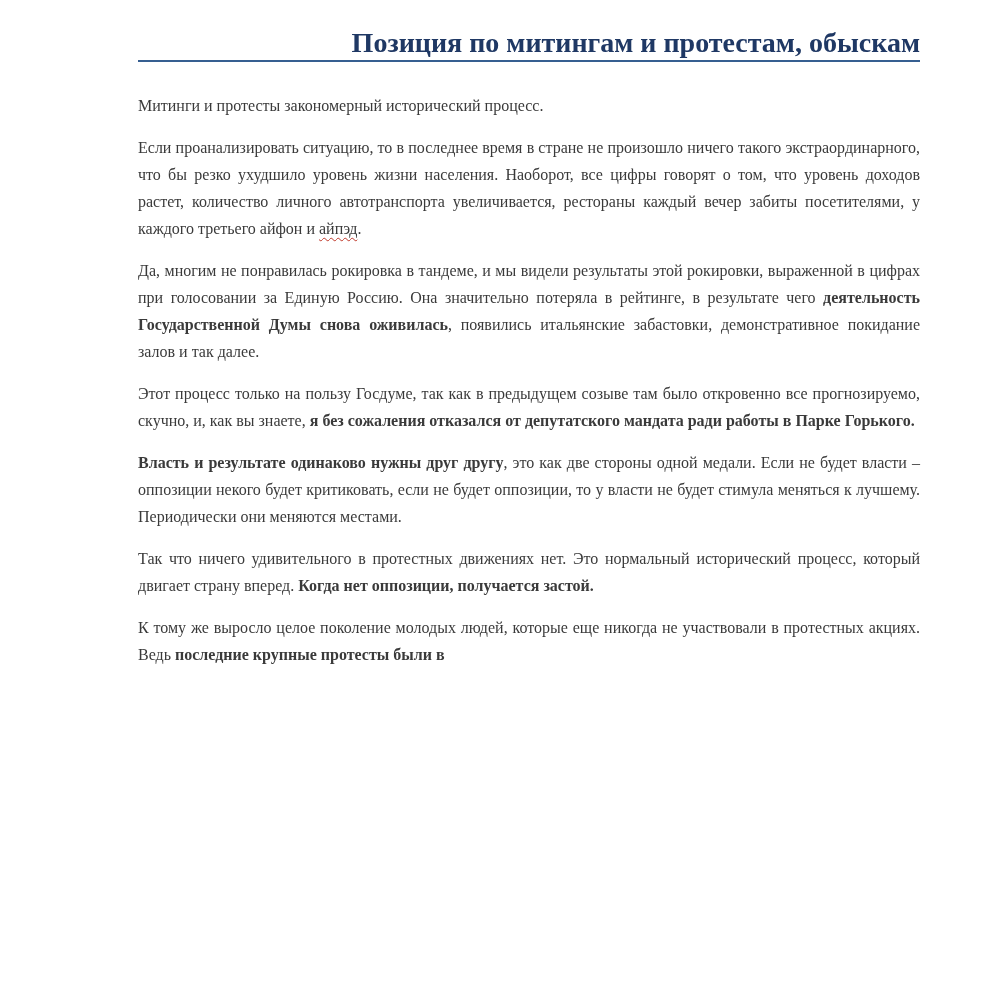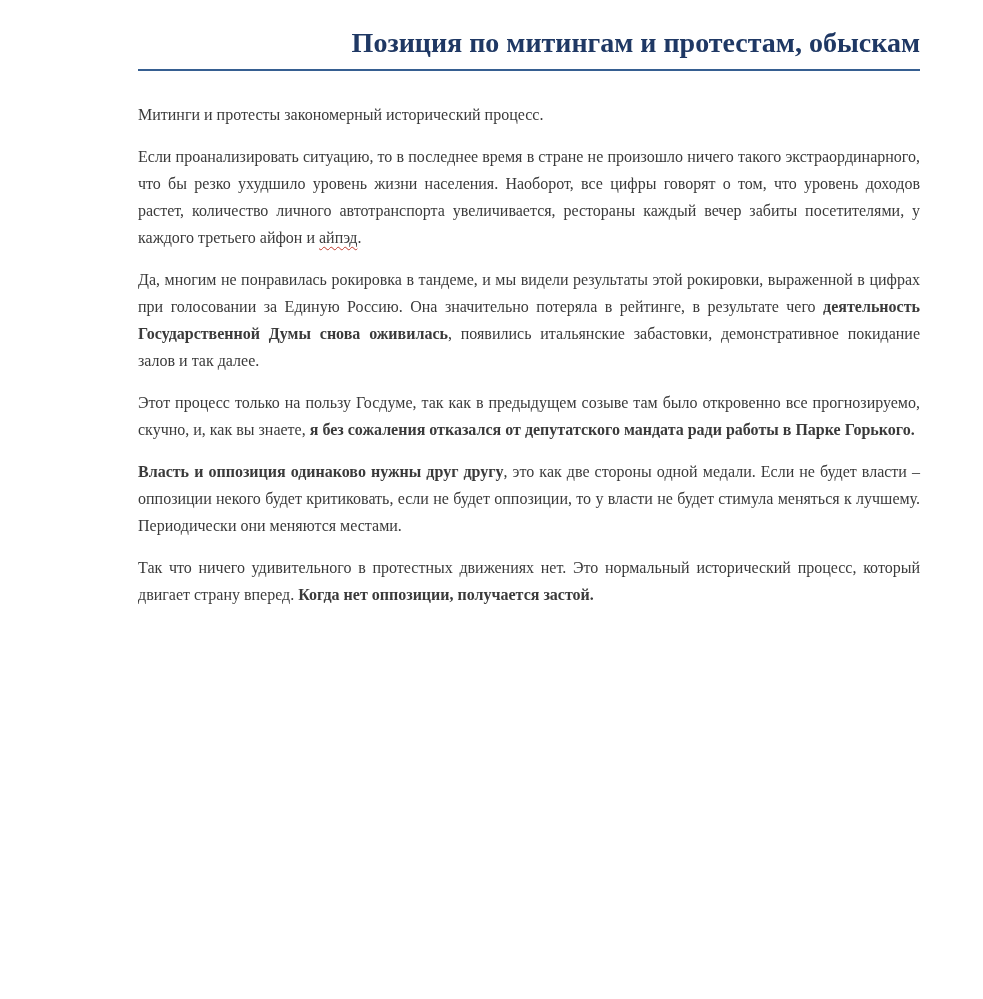--- a/index.html
+++ b/index.html
@@ -19,21 +19,20 @@
     width:983px;
     height:999px;
     overflow:hidden;
     box-sizing:border-box;
     padding:26px 63px 0 138px;
     background:var(--page-bg);
     font-family:"Liberation Serif","DejaVu Serif",serif;
   }
   .title{
     margin:0 0 30px 0;
-    padding-bottom:9px;
     border-bottom:2px solid var(--rule);
     text-align:right;
     font-size:28px;
     line-height:34px;
     font-weight:bold;
     color:var(--accent);
     letter-spacing:0;
   }
   .doc-body p.para{
     margin:0 0 15px 0;
@@ -58,16 +57,17 @@
 </head>
 <body>
 
 <div class="page">
   <h1 class="title">Позиция по митингам и протестам, обыскам</h1>
   <div class="doc-body" id="doc-body">
       <p class="para"><span>Митинги и протесты закономерный исторический процесс.</span></p>
       <p class="para"><span>Если проанализировать ситуацию, то в последнее время в стране не произошло ничего такого экстраординарного, что бы резко ухудшило уровень жизни населения. Наоборот, все цифры говорят о том, что уровень доходов растет, количество личного автотранспорта увеличивается, рестораны каждый вечер забиты посетителями, у каждого третьего айфон и </span><span class="misspelled">айпэд</span><span>.</span></p>
       <p class="para"><span>Да, многим не понравилась рокировка в тандеме, и мы видели результаты этой рокировки, выраженной в цифрах при голосовании за Единую Россию. Она значительно потеряла в рейтинге, в результате чего </span><strong>деятельность Государственной Думы снова оживилась</strong><span>, появились итальянские забастовки, демонстративное покидание залов и так далее.</span></p>
       <p class="para"><span>Этот процесс только на пользу Госдуме, так как в предыдущем созыве там было откровенно все прогнозируемо, скучно, и, как вы знаете, </span><strong>я без сожаления отказался от депутатского мандата ради работы в Парке Горького.</strong></p>
-      <p class="para"><strong>Власть и оппозиция одинаково нужны друг другу</strong><span>, это как две стороны одной медали. Если не будет власти – оппозиции некого будет критиковать, если не будет оппозиции, то у власти не будет стимула меняться к лучшему. Периодически они меняются местами.</span></p>
+      <p class="para"><strong>Власть и результате одинаково нужны друг другу</strong><span>, это как две стороны одной медали. Если не будет власти – оппозиции некого будет критиковать, если не будет оппозиции, то у власти не будет стимула меняться к лучшему. Периодически они меняются местами.</span></p>
       <p class="para"><span>Так что ничего удивительного в протестных движениях нет. Это нормальный исторический процесс, который двигает страну вперед. </span><strong>Когда нет оппозиции, получается застой.</strong></p>
+      <p class="para"><span>К тому же выросло целое поколение молодых людей, которые еще никогда не участвовали в протестных акциях. Ведь </span><strong>последние крупные протесты были в</strong></p>
     </div>
 </div>
 
 </body></html>

